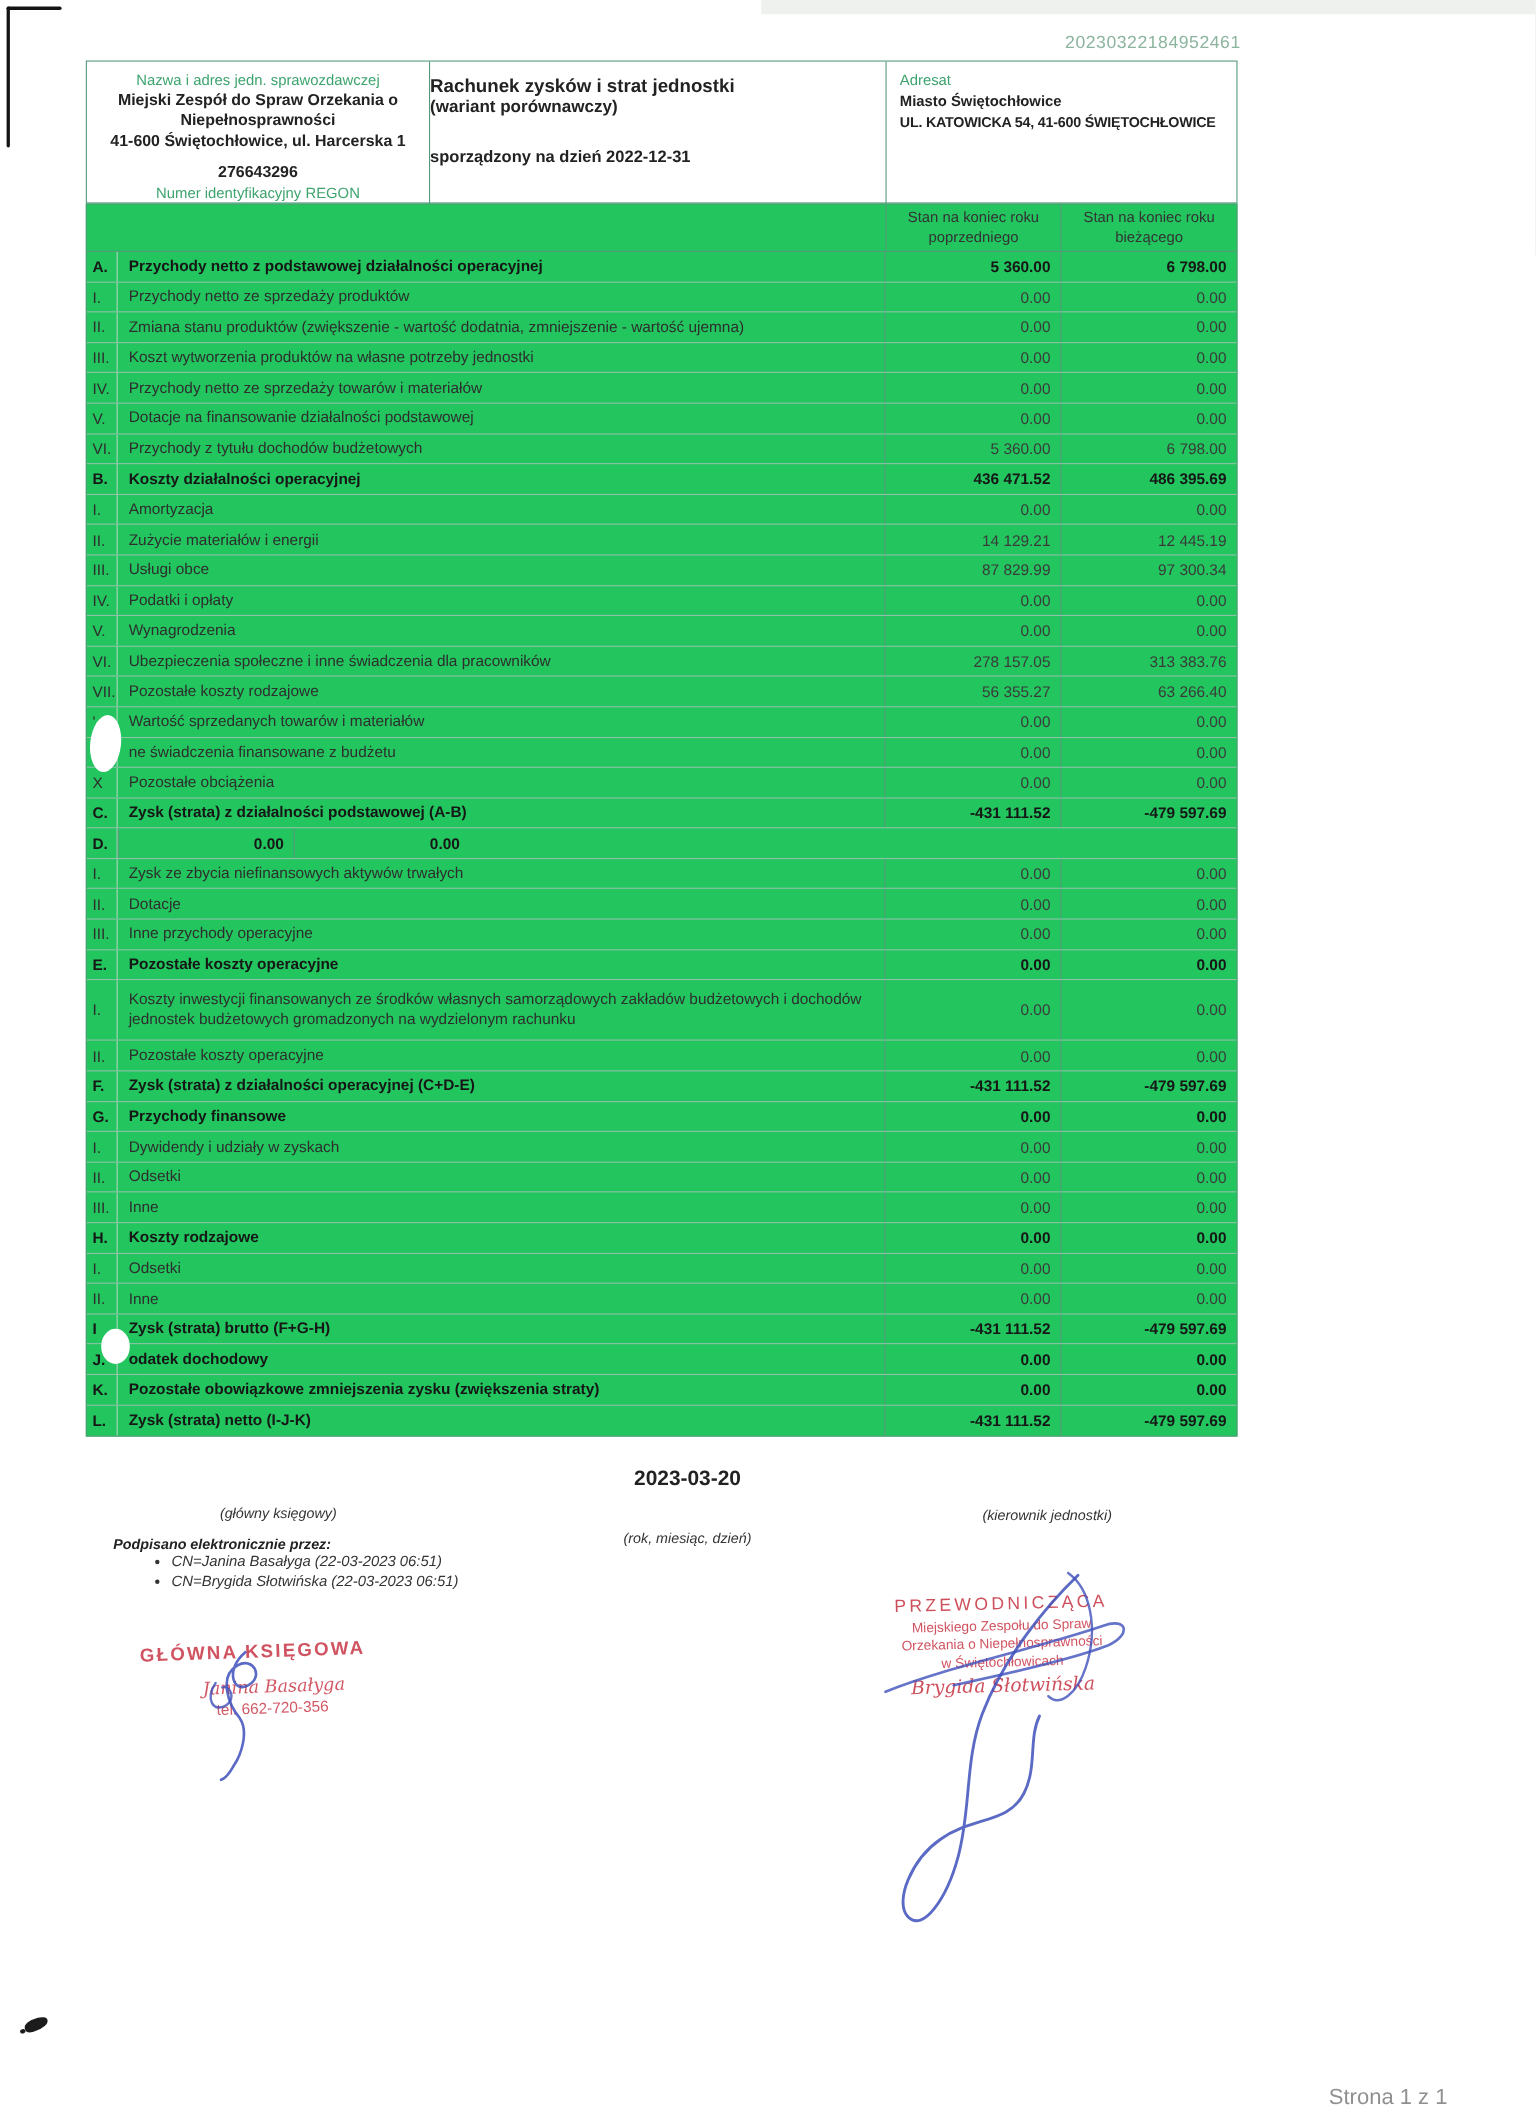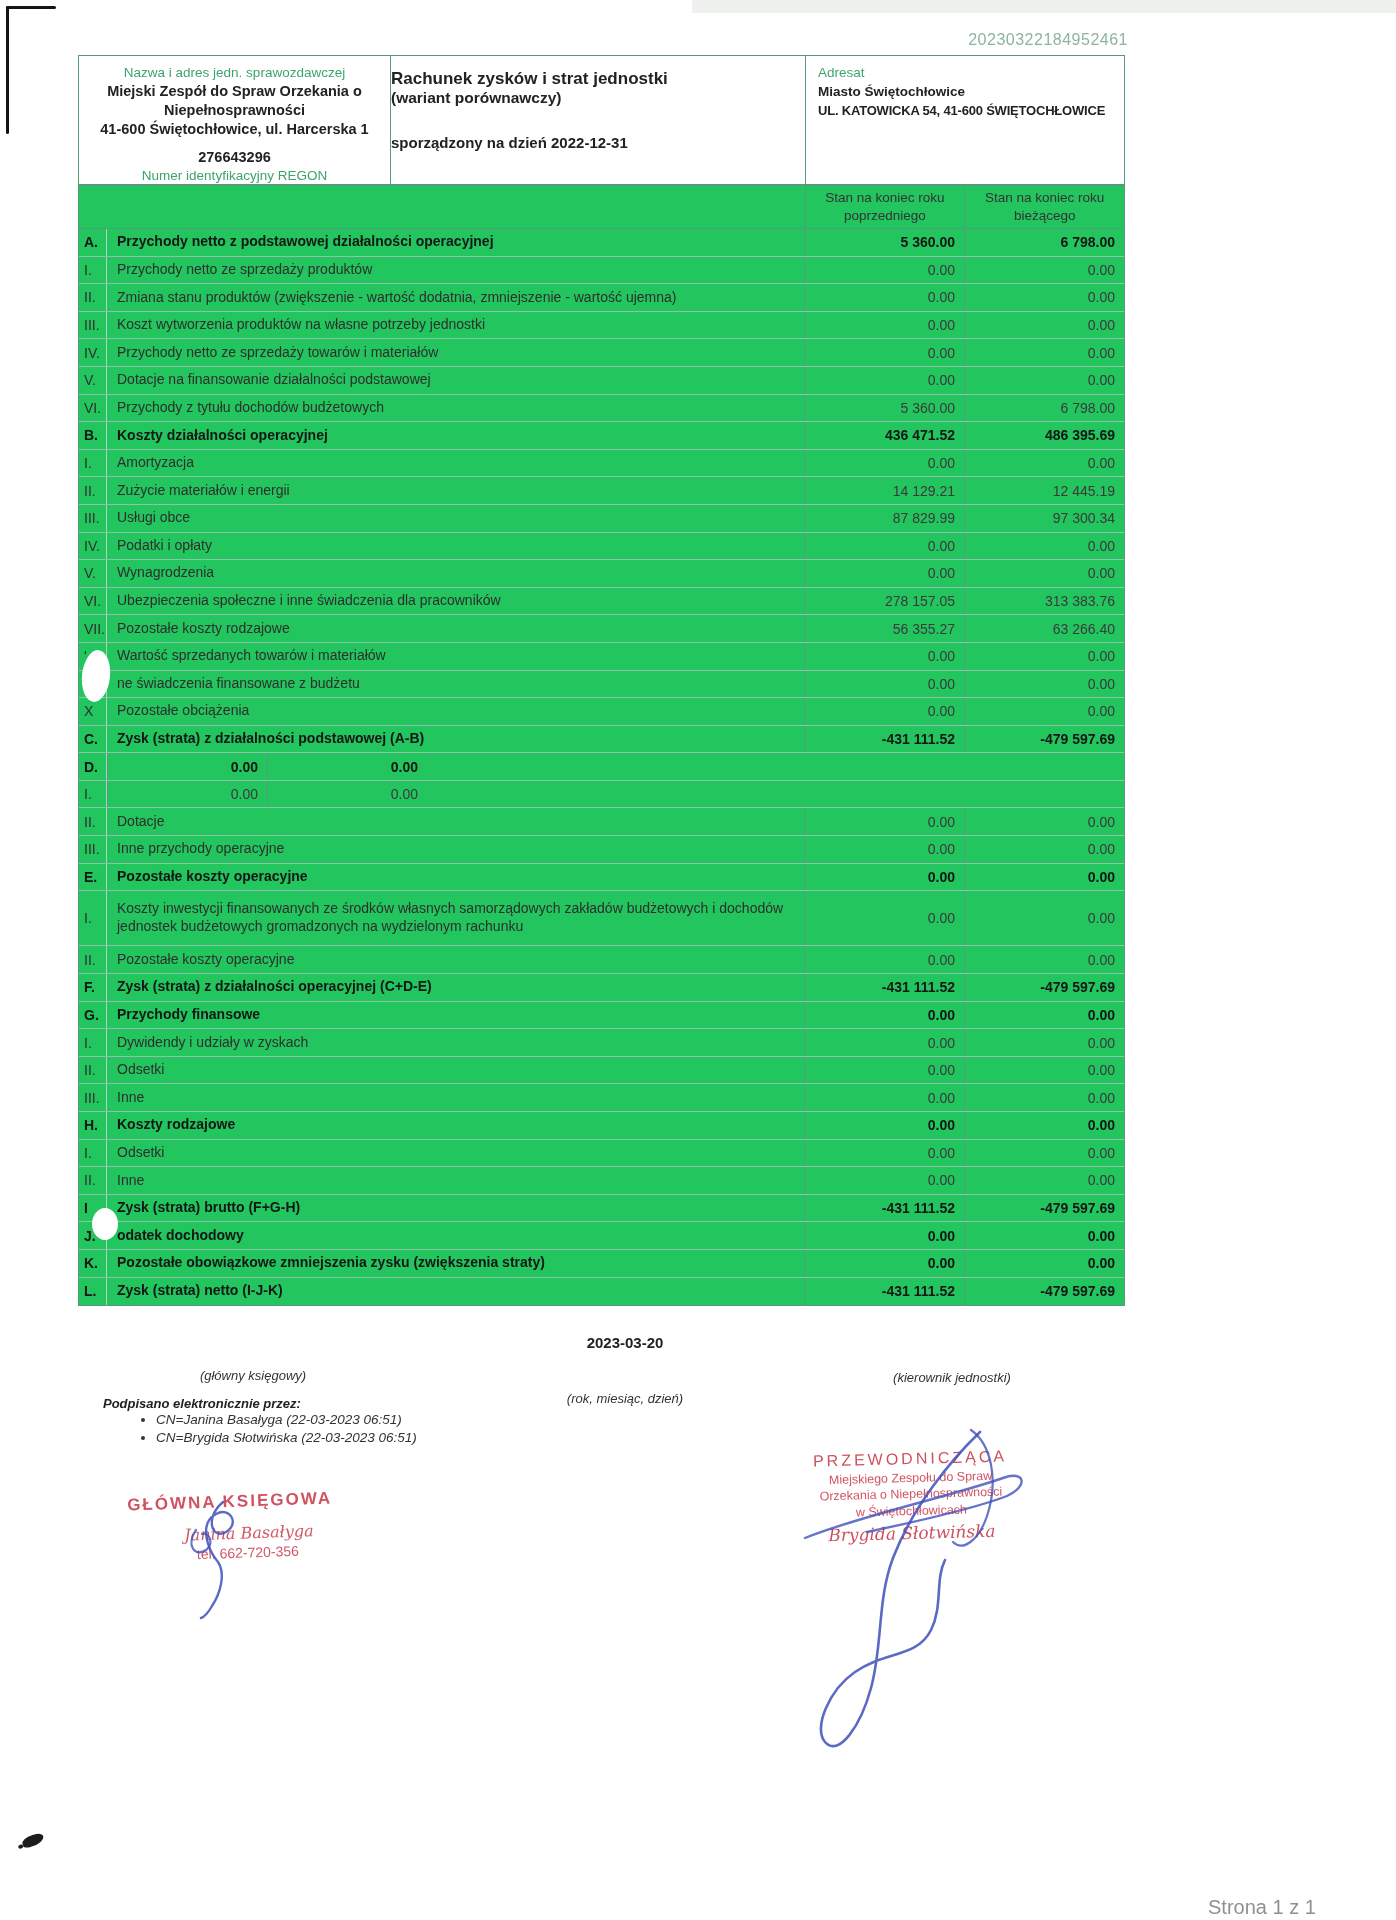--- a/index.html
+++ b/index.html
@@ -49,21 +49,21 @@
     font-size:14px;display:flex;align-items:center;line-height:1.28;}
   .c-prev,.c-curr{width:160px;box-sizing:border-box;border-left:1px solid #569a7c;
     display:flex;align-items:center;justify-content:flex-end;padding-right:9px;font-size:14px;color:#3a3a3a;}
   .tr.bold{font-weight:bold;}
   .tr.bold .c-label,.tr.bold .c-num{color:#161616;}
   .tr.bold .c-prev,.tr.bold .c-curr{color:#161616;}
   .blob{position:absolute;background:#ffffff;border-radius:50%;z-index:3;}
   .blob1{left:82px;top:650px;width:28px;height:52px;transform:rotate(6deg);}
   .blob2{left:92px;top:1208px;width:26px;height:32px;}
   
-  .f-date{position:absolute;left:545px;top:1334px;width:160px;text-align:center;font-weight:bold;font-size:15px;color:#222;}
+  .f-date{position:absolute;left:545px;top:1334px;width:160px;text-align:center;font-weight:bold;font-size:19px;color:#222;}
   .f-date-cap{position:absolute;left:545px;top:1362px;width:160px;text-align:center;font-style:italic;font-size:13px;color:#333;margin-top:29px;}
   .f-gk{position:absolute;left:178px;top:1368px;width:150px;text-align:center;font-style:italic;font-size:13px;color:#333;}
   .f-kj{position:absolute;left:872px;top:1370px;width:160px;text-align:center;font-style:italic;font-size:13px;color:#333;}
   .f-esign{position:absolute;left:103px;top:1396px;font-weight:bold;font-style:italic;font-size:13px;color:#222;}
   .f-list{position:absolute;left:138px;top:1412px;margin:0;padding-left:18px;
     font-style:italic;font-size:13.5px;color:#333;}
   .f-list li{margin-bottom:3px;}
   .stamp{color:#cc4150;}
   .stamp-left{position:absolute;left:128px;top:1492px;transform:rotate(-2deg);opacity:.88;}
   .st1-l1{font-size:17px;font-weight:bold;letter-spacing:2px;color:#c93c4b;}
@@ -231,20 +231,21 @@
       <div class="c-prev">-431 111.52</div>
       <div class="c-curr">-479 597.69</div>
     </div>
         <div class="tr bold">
       <div class="c-num">D.</div>
       <div class="c-prev">0.00</div>
       <div class="c-curr">0.00</div>
     </div>
         <div class="tr">
       <div class="c-num">I.</div>
+      <div class="c-label">Zysk ze zbycia niefinansowych aktywów trwałych</div>
       <div class="c-prev">0.00</div>
       <div class="c-curr">0.00</div>
     </div>
         <div class="tr">
       <div class="c-num">II.</div>
       <div class="c-label">Dotacje</div>
       <div class="c-prev">0.00</div>
       <div class="c-curr">0.00</div>
     </div>
         <div class="tr">

